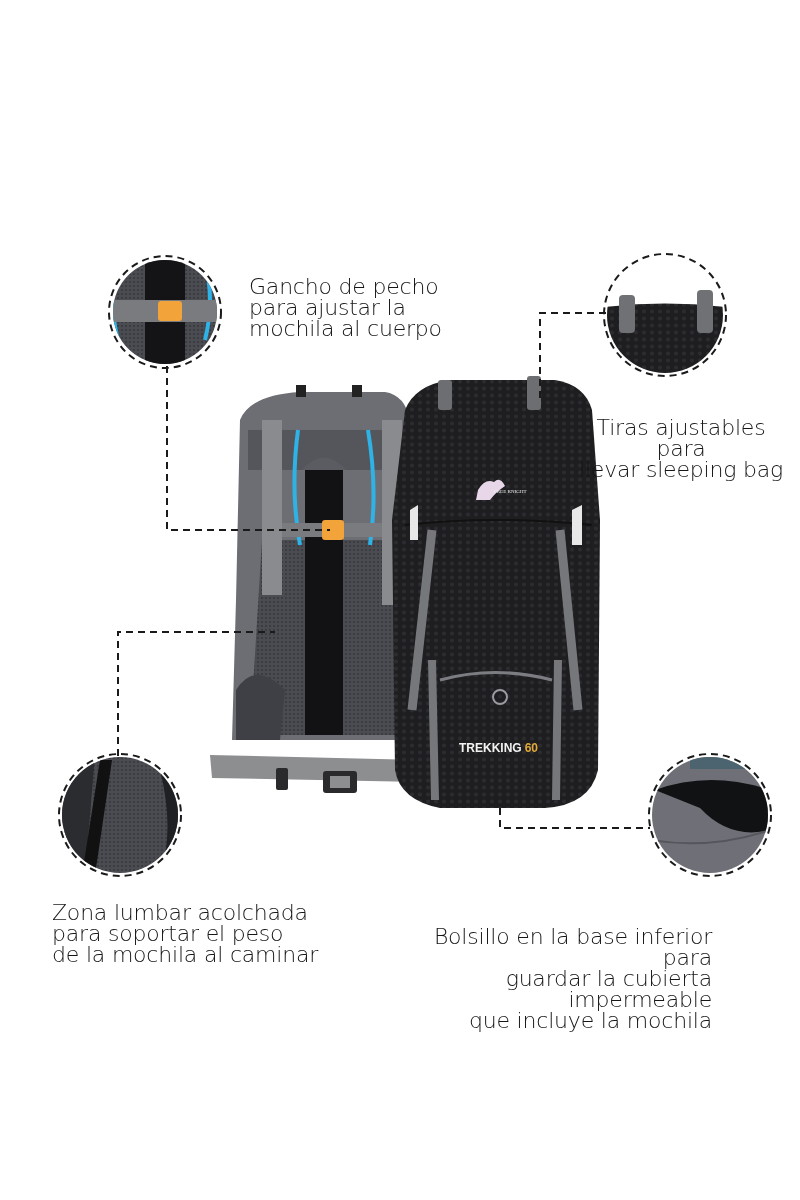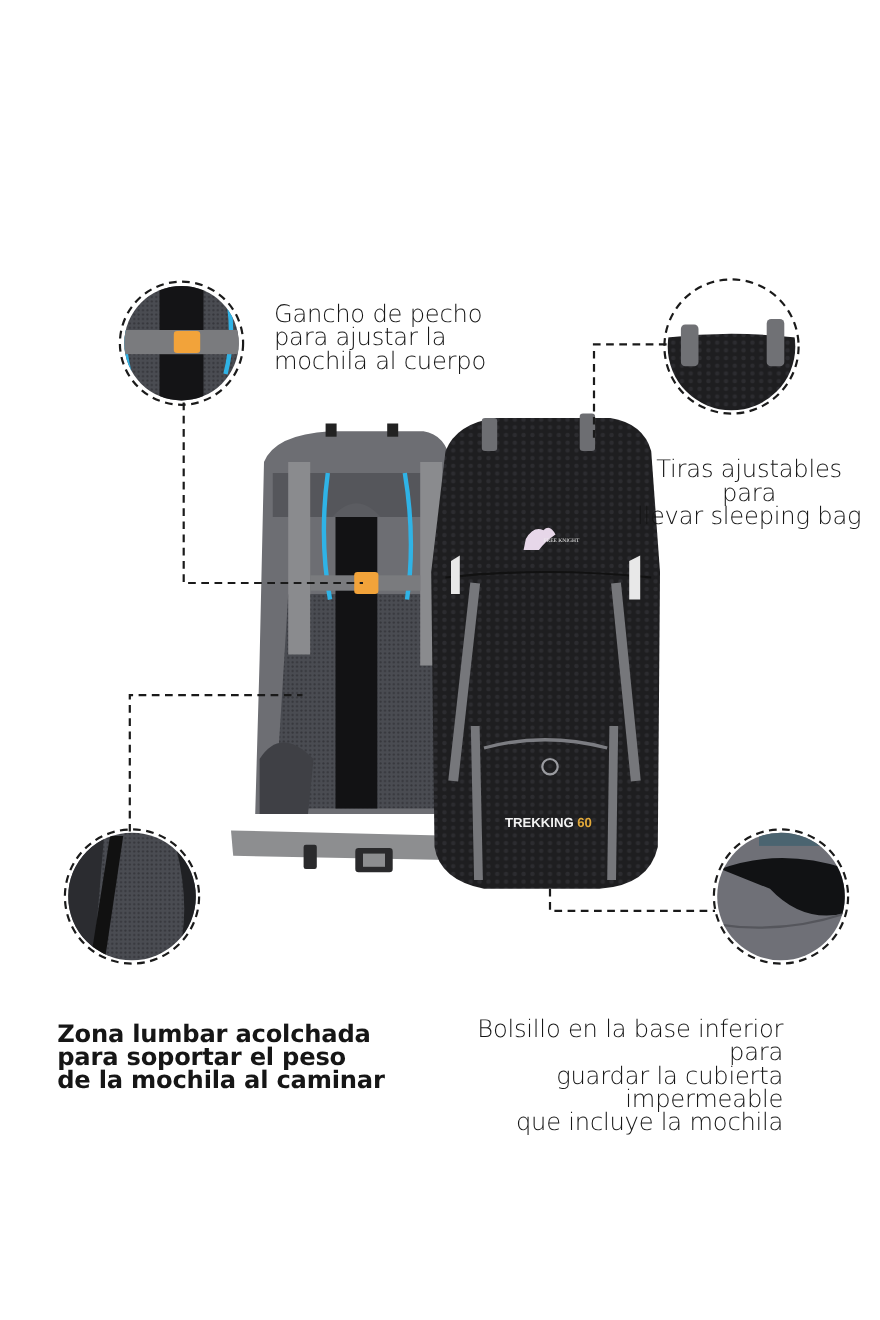--- a/index.html
+++ b/index.html
@@ -140,18 +140,18 @@
     </g>
     <circle cx="710" cy="815" r="61" fill="none" stroke="#1a1a1a" stroke-width="2" stroke-dasharray="7 5"></circle>
   </g>
 </svg>
 
 <div class="label" style="left:249px; top:276px;">Gancho de pecho
 para ajustar la
 mochila al cuerpo</div>
 <div class="label center" style="left:575px; top:387px; width:212px;margin-top:30px;">Tiras ajustables para
 llevar sleeping bag</div>
-<div class="label" style="left:52px; top:930px;font-weight:bold;">Zona lumbar acolchada
+<div class="label" style="left:52px; top:902px;">Zona lumbar acolchada
 para soportar el peso
 de la mochila al caminar</div>
 <div class="label right" style="left:400px; top:902px; width:312px;margin-top:24px;">Bolsillo en la base inferior para
 guardar la cubierta impermeable
 que incluye la mochila</div>
 
 </body></html>

